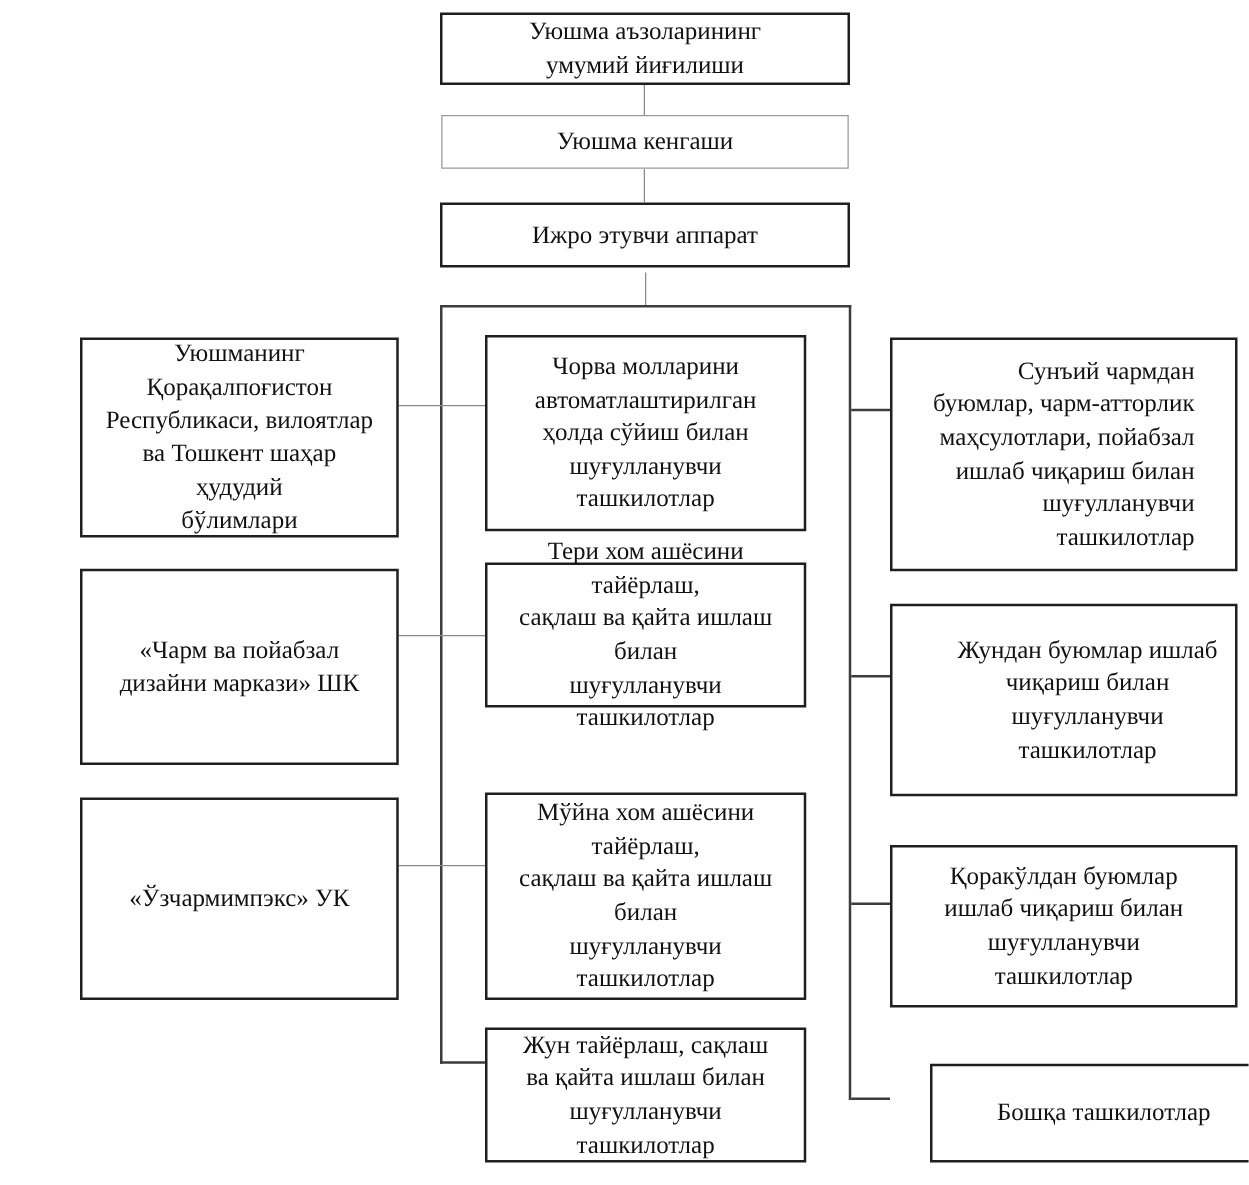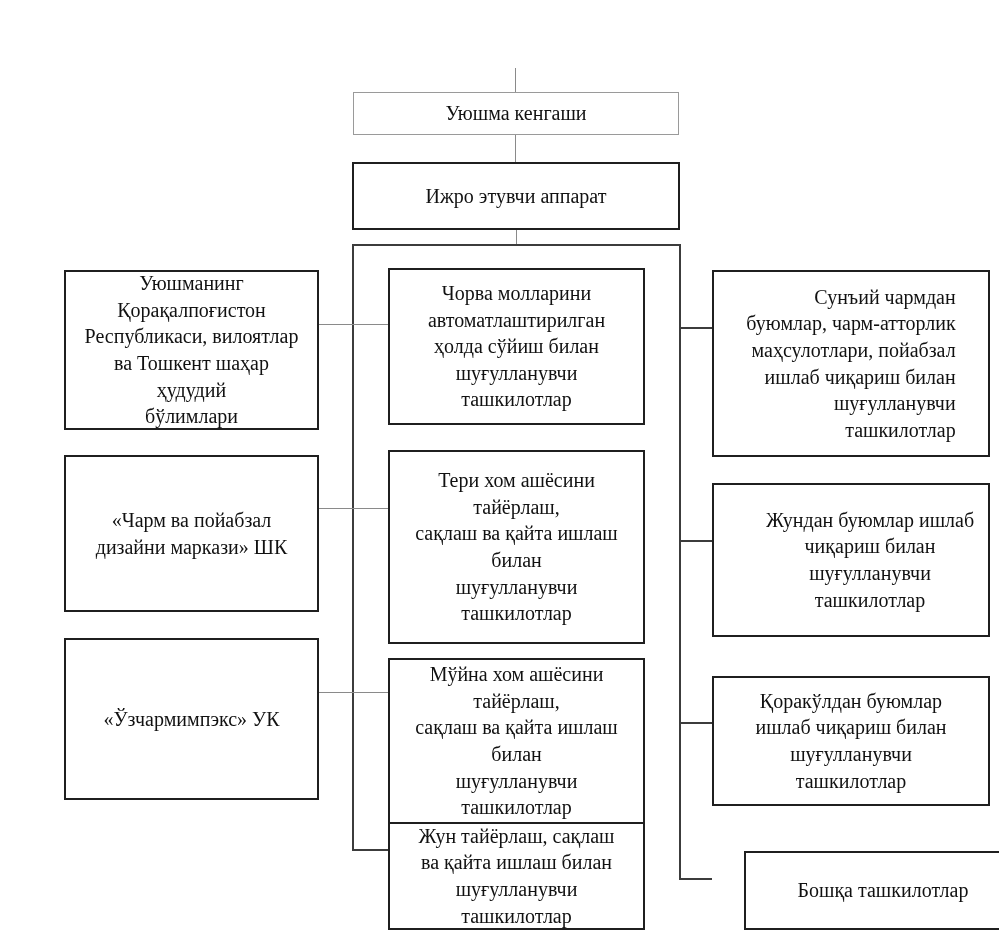--- a/index.html
+++ b/index.html
@@ -38,29 +38,29 @@
     position: absolute;
     background: #3c3c3c;
     z-index: 1;
   }
   .line.light {
     background: #8a8a8a;
   }
   
   .t1 { left: 352px; top: 10px;  width: 328px; height: 58px; }
   .t2 { left: 353px; top: 92px;  width: 326px; height: 43px; }
-  .t3 { left: 352px; top: 162px; width: 328px; height: 68px; }
+  .t3 { left: 352px; top: 162px; width: 328px; height: 52px; }
   
   .l1 { left: 64px; top: 270px; width: 255px; height: 160px; }
   .l2 { left: 64px; top: 455px; width: 255px; height: 157px; }
   .l3 { left: 64px; top: 638px; width: 255px; height: 162px; }
   
   .m1 { left: 388px; top: 268px; width: 257px; height: 157px; }
-  .m2 { left: 388px; top: 450px; width: 257px; height: 194px; }
-  .m3 { left: 388px; top: 634px; width: 257px; height: 166px; margin-top: 24px; }
+  .m2 { left: 388px; top: 450px; width: 257px; height: 116px; }
+  .m3 { left: 388px; top: 634px; width: 257px; height: 166px; }
   .m4 { left: 388px; top: 822px; width: 257px; height: 108px; }
   
   .r1 { left: 712px; top: 270px; width: 278px; height: 187px; text-align: right; }
   .r2 { left: 712px; top: 483px; width: 278px; height: 154px; padding-left: 44px; }
   .r3 { left: 712px; top: 676px; width: 278px; height: 130px; }
   .r4 { left: 712px; top: 851px; width: 278px; height: 79px; margin-left: 32px; }
 
   
   .v-t1t2   { left: 515px; top: 68px;  width: 1px; height: 24px; }
   .v-t2t3   { left: 515px; top: 135px; width: 1px; height: 27px; }
@@ -90,20 +90,22 @@
   <div class="line v-right"></div>
   <div class="line light h-x1"></div>
   <div class="line light h-x2"></div>
   <div class="line light h-x3"></div>
   <div class="line h-lb"></div>
   <div class="line h-r1"></div>
   <div class="line h-r2"></div>
   <div class="line h-r3"></div>
   <div class="line h-r4"></div>
 
+  <div class="box t1">Уюшма аъзоларининг
+умумий йиғилиши</div>
   <div class="box thin t2">Уюшма кенгаши</div>
   <div class="box t3">Ижро этувчи аппарат</div>
 
   <div class="box l2">«Чарм ва пойабзал
 дизайни маркази» ШК</div>
   <div class="box l1">Уюшманинг
 Қорақалпоғистон
 Республикаси, вилоятлар
 ва Тошкент шаҳар
 ҳудудий

